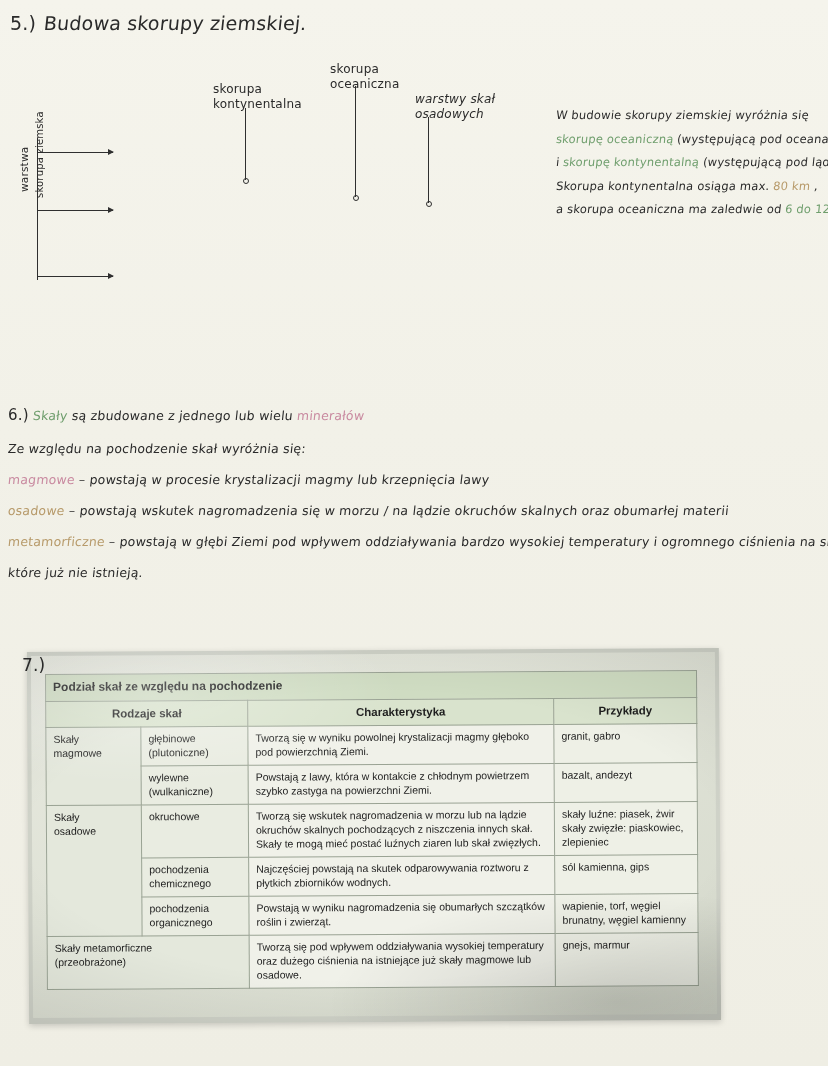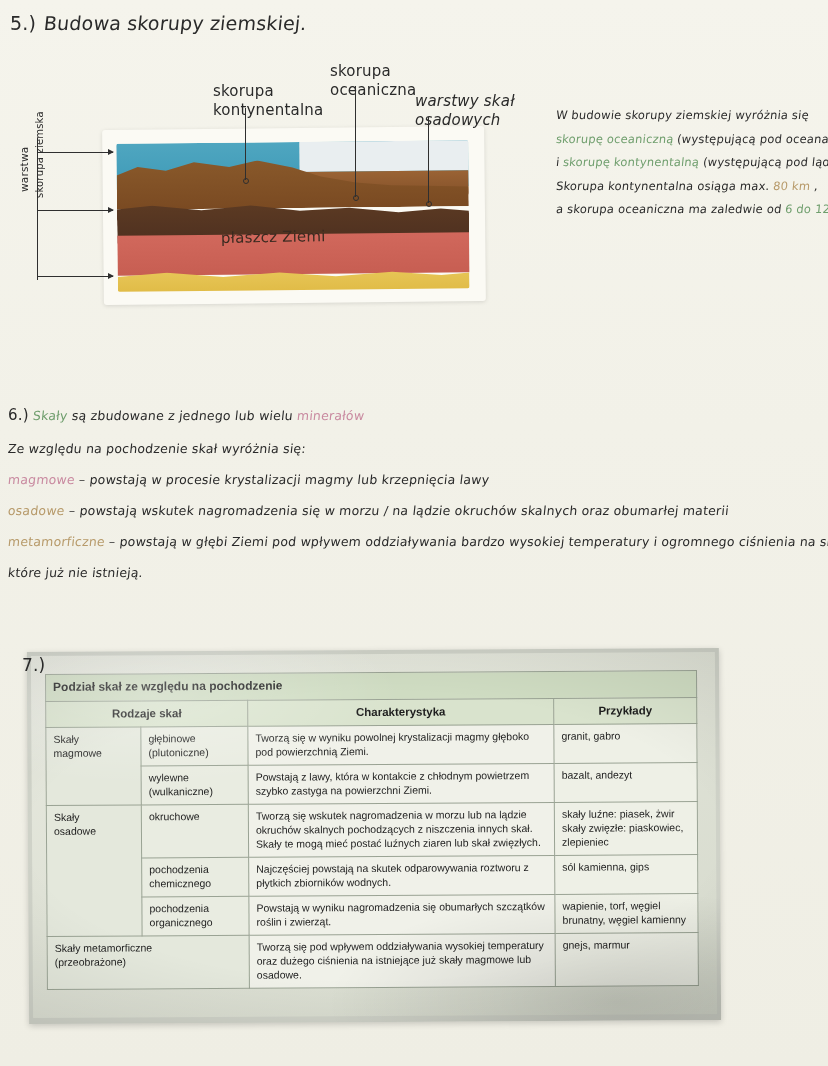--- a/index.html
+++ b/index.html
@@ -99,21 +99,21 @@
     position: absolute;
     left: 118px; top: 100px;
     font-size: 15px;
     color: #3a2a20;
     transform: rotate(-1deg);
   }
 
   
   .callout {
     position: absolute;
-    font-size: 15px;
+    font-size: 12px;
     line-height: 1.25;
     color: #2a2a2a;
   }
   #lbl-kont { left: 213px; top: 82px; }
   #lbl-ocean { left: 330px; top: 62px; }
   #lbl-osad { left: 415px; top: 92px; font-style: italic; }
 
   .lead {
     position: absolute;
     background: #2f2f2f;
@@ -277,33 +277,20 @@
 </head>
 <body>
 
 <div class="page">
 
   <div id="sec5-title" class="hw">
     <span class="num">5.)</span>
     <span class="slanted">Budowa skorupy ziemskiej.</span>
   </div>
 
-  <div id="figure-wrap">
-    <div id="figure-paper"></div>
-    <div id="figure-art">
-      <div class="layer l-sky"></div>
-      <div class="layer l-ocean-white"></div>
-      <div class="layer l-oceancrust"></div>
-      <div class="layer l-brown-top"></div>
-      <div class="layer l-darkbrown"></div>
-      <div class="layer l-red"></div>
-      <div class="layer l-yellow"></div>
-    </div>
-    <div id="fig-core-label" class="hw slanted">płaszcz Ziemi</div>
-  </div>
 
   <div id="lbl-kont" class="callout hw">
     <span style="white-space:pre">skorupa
 kontynentalna</span>
   </div>
   <div id="lbl-ocean" class="callout hw">
     <span style="white-space:pre">skorupa
 oceaniczna</span>
   </div>
   <div id="lbl-osad" class="callout hw">

